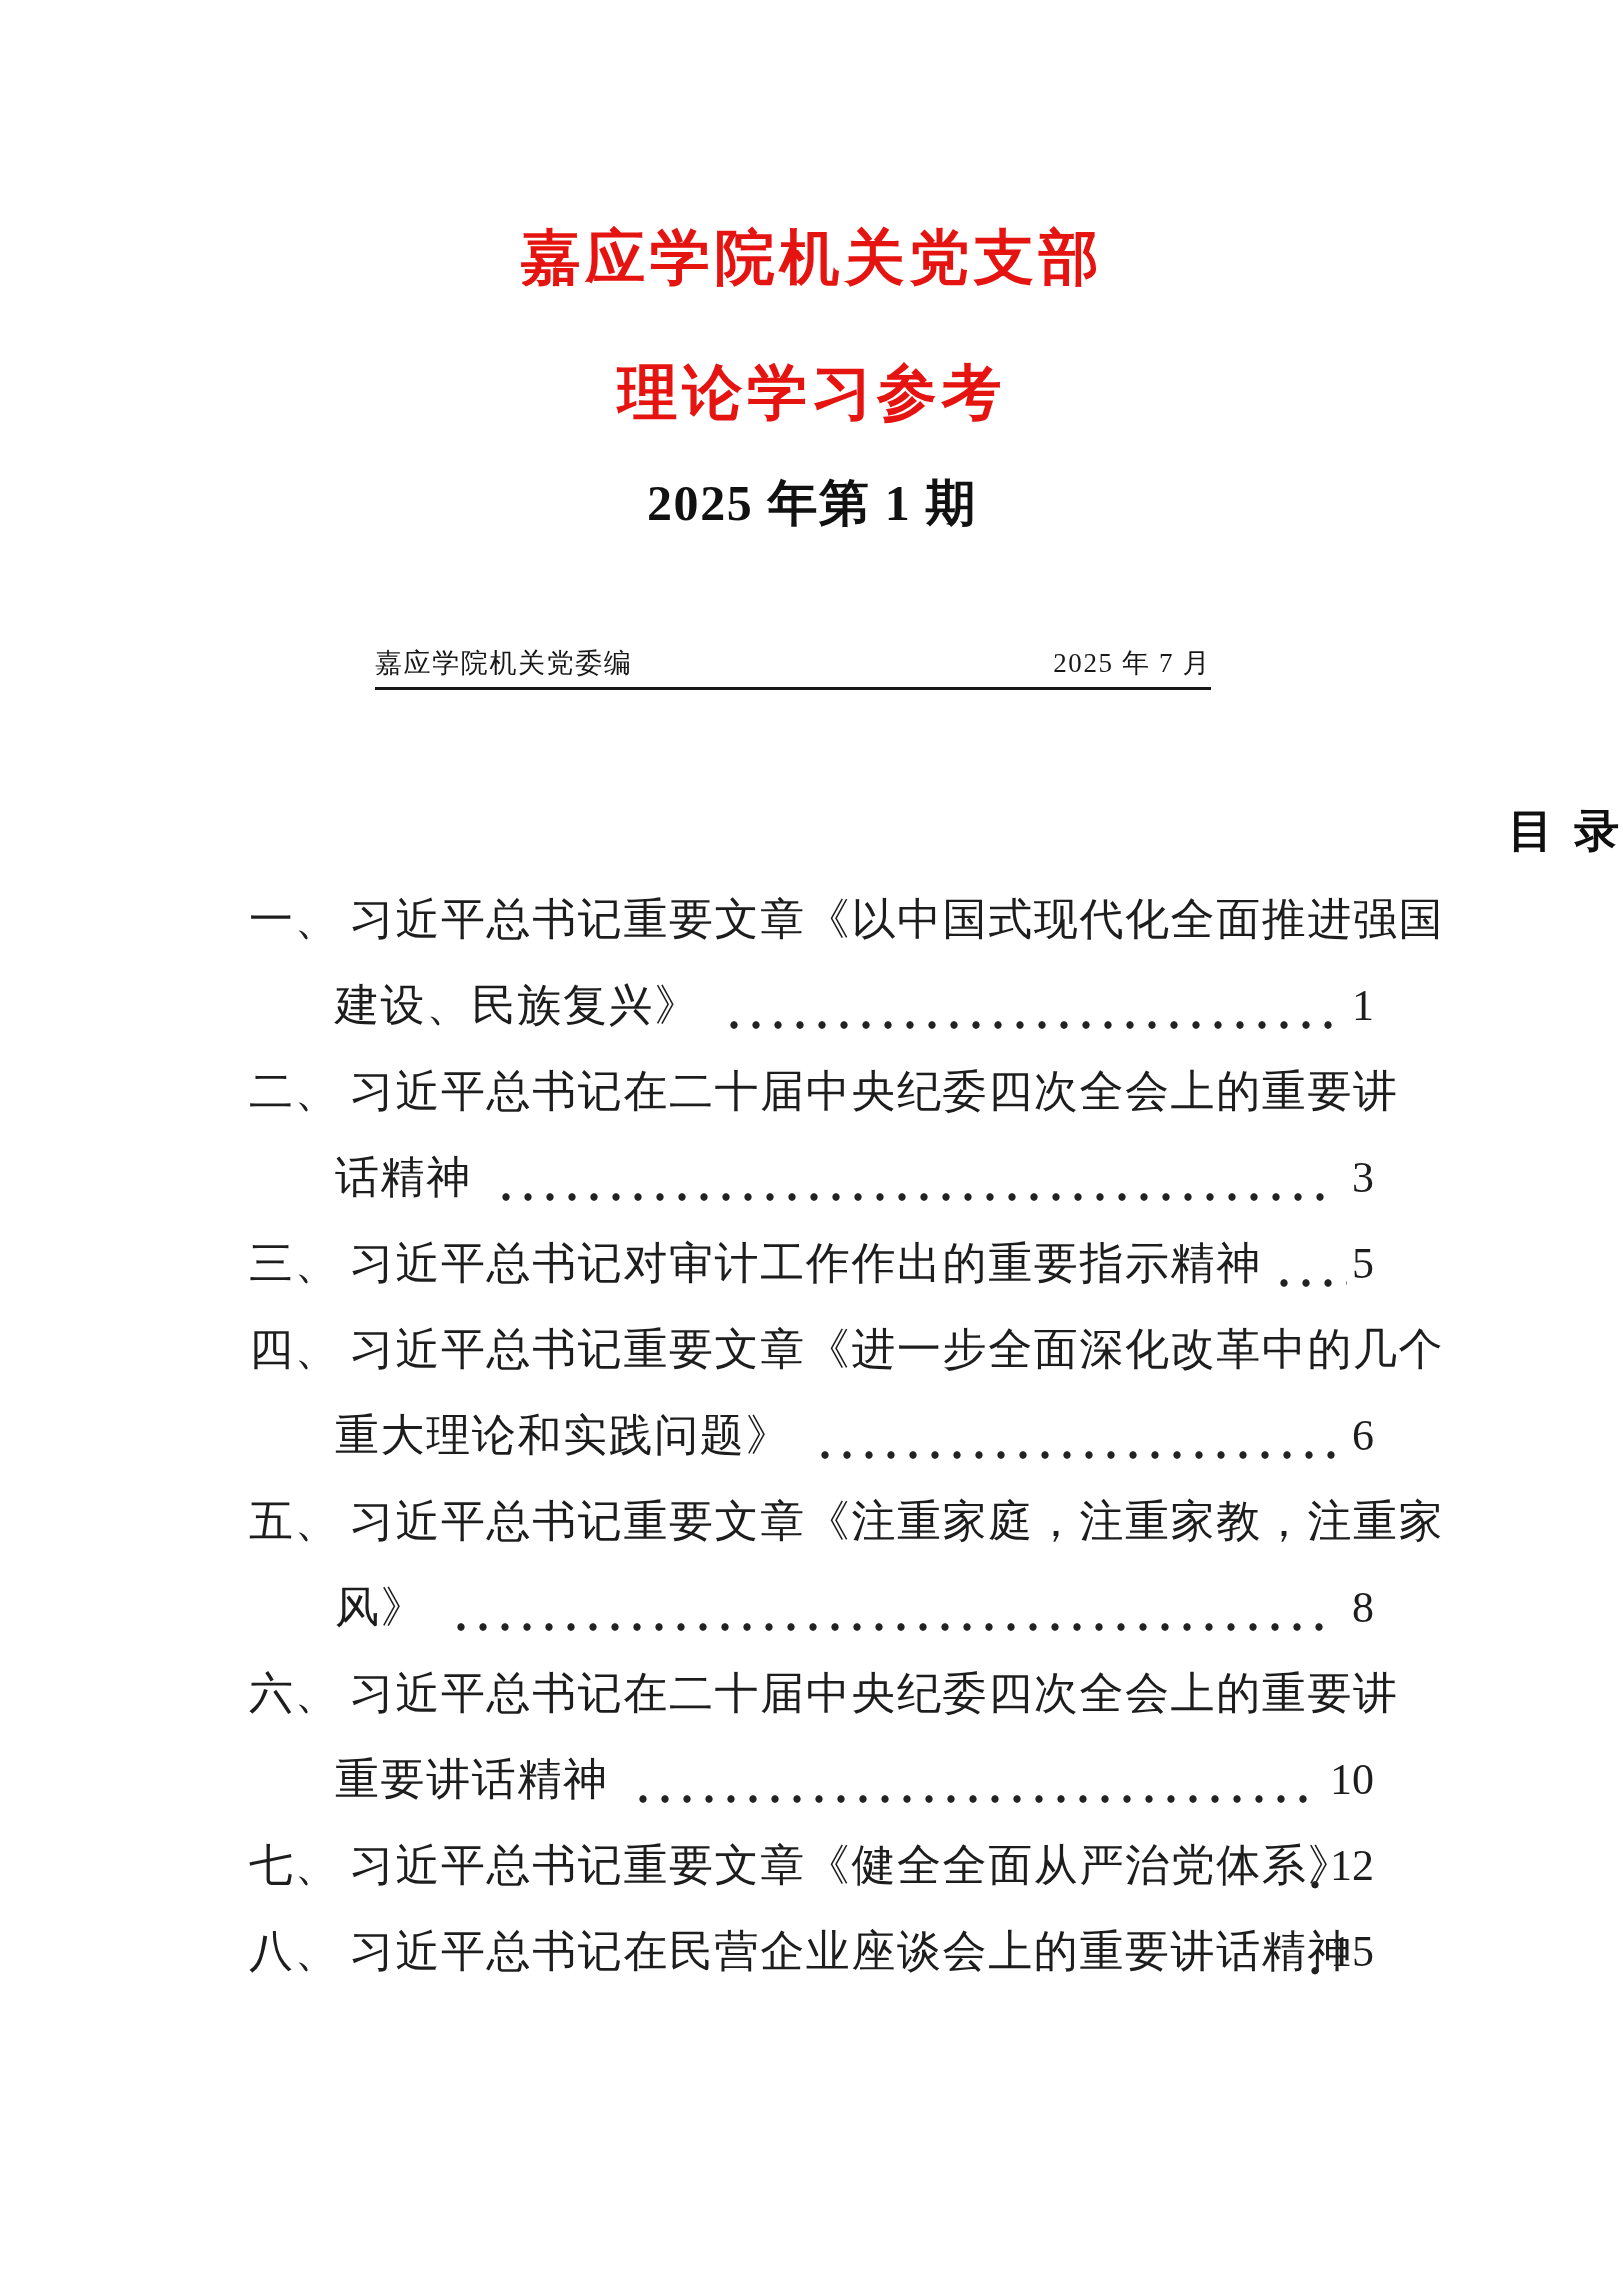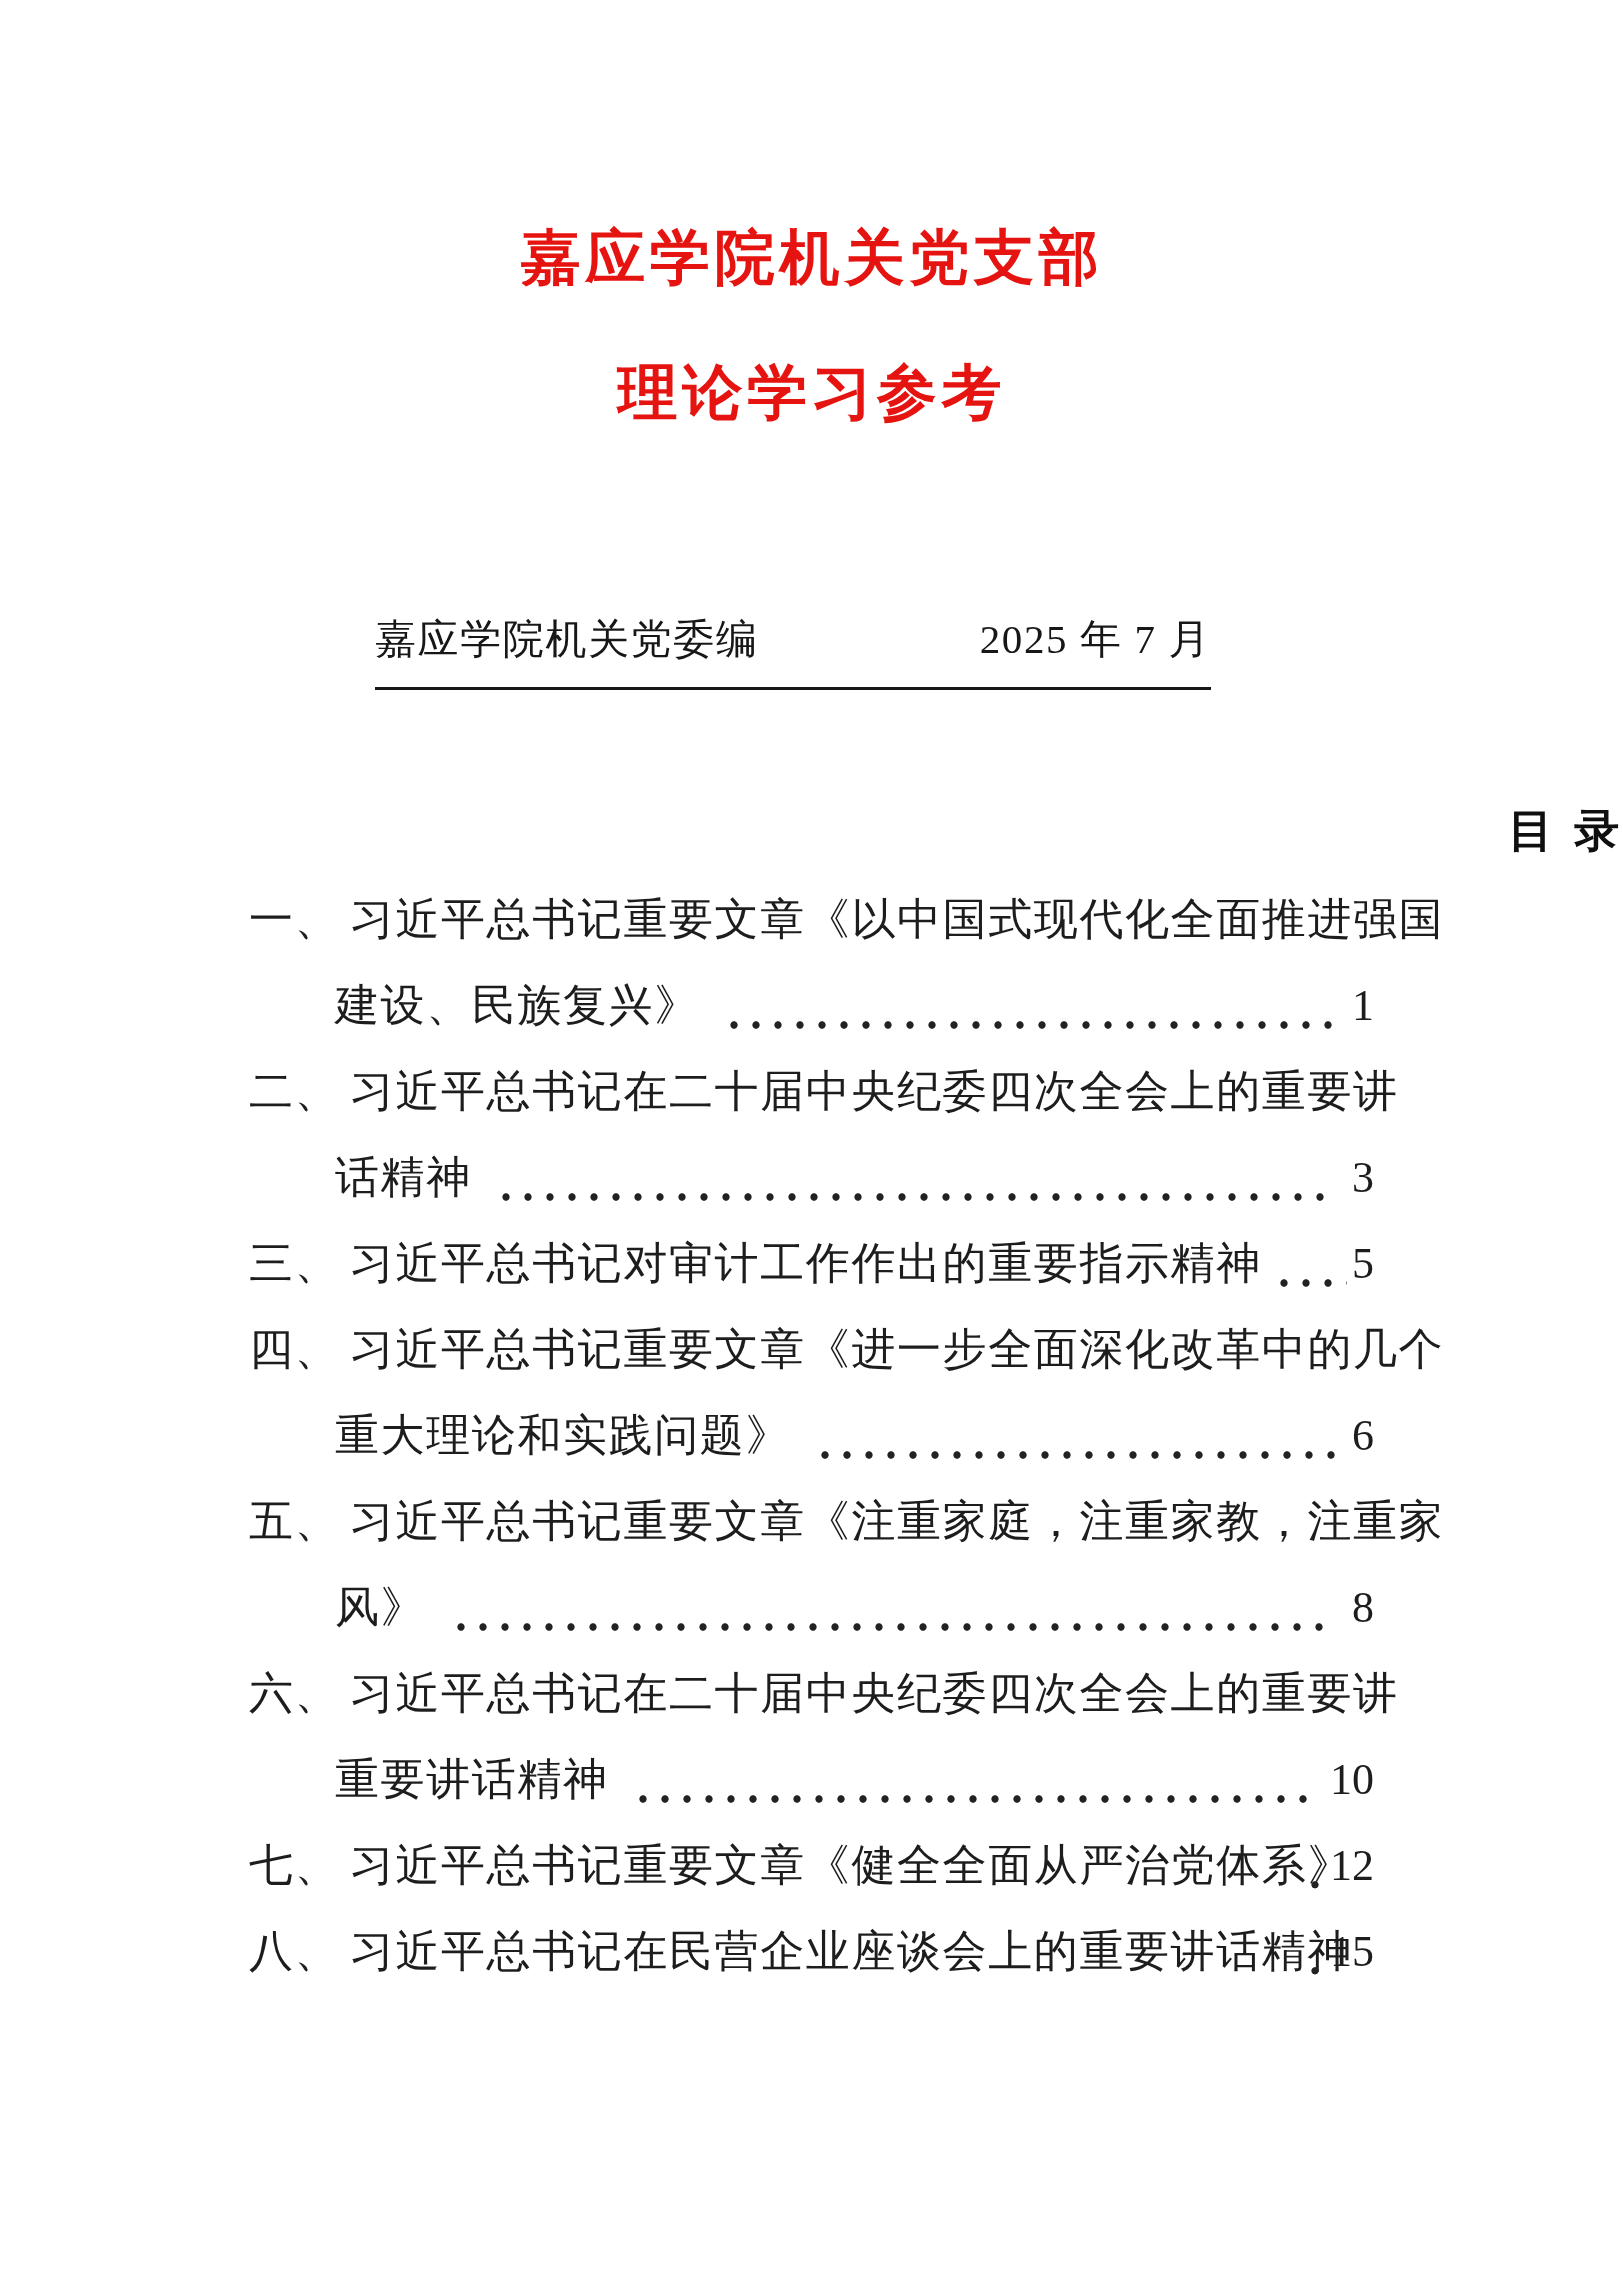--- a/index.html
+++ b/index.html
@@ -26,22 +26,22 @@
     position:absolute;left:0;right:0;top:470px;
     text-align:center;
     font-size:50px;font-weight:700;
     letter-spacing:1.6px;color:#111;
   }
   
   .imprint{
     position:absolute;left:375px;top:635px;width:836px;height:55px;
     display:flex;justify-content:space-between;align-items:flex-end;
     border-bottom:3.2px solid #181818;
-    font-size:41px;letter-spacing:1.6px;color:#171717;
-    padding-bottom:20px;box-sizing:border-box;
+    font-size:27px;letter-spacing:1.6px;color:#171717;
+    padding-bottom:6px;box-sizing:border-box;
   }
   
   .toc-heading{
     position:absolute;left:0;right:0;top:801px;
     text-align:right;
     font-size:45px;font-weight:700;letter-spacing:4.8px;color:#0f0f0f;
   }
   .toc{
     position:absolute;left:249px;top:876px;width:1125px;
     font-size:44px;color:#1d1d1d;letter-spacing:1.6px;
@@ -72,20 +72,21 @@
 </head>
 <body>
 
 <div class="page" style="--red: #e51410; background: rgb(255, 255, 255);">
 
   <div class="masthead">
     <span class="line">嘉应学院机关党支部</span>
     <span class="line">理论学习参考</span>
   </div>
 
+  <div class="issue">2025 年第 1 期</div>
 
   <div class="imprint">
     <span>嘉应学院机关党委编</span>
     <span>2025 年 7 月</span>
   </div>
 
   <div class="toc-heading">目 录</div>
 
   <div class="toc" id="toc" style="color: rgb(29, 29, 29);">
     <div class="toc-row stretch">

